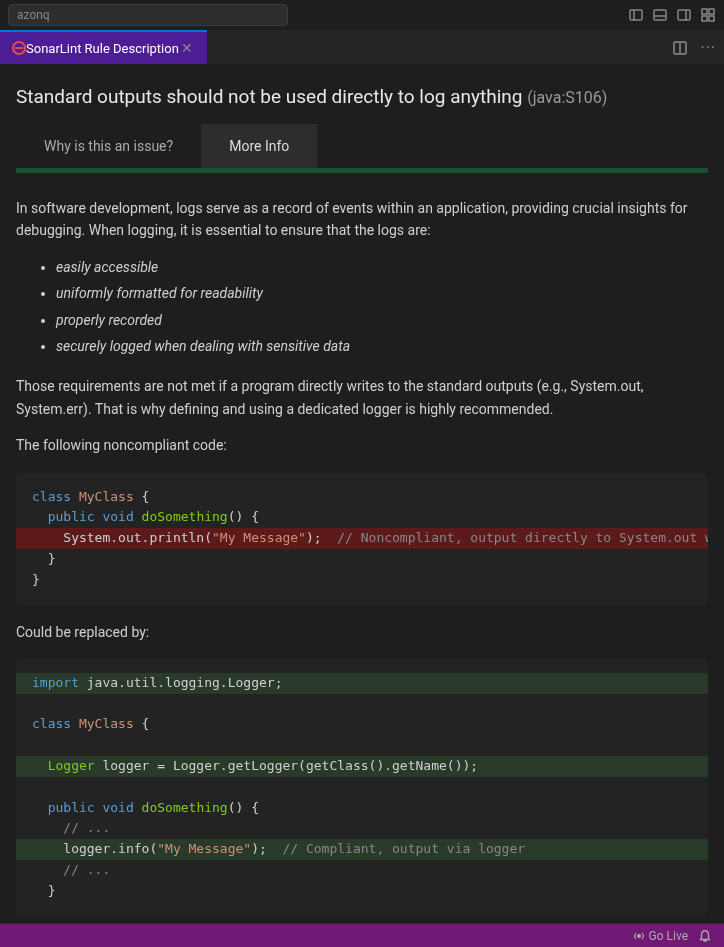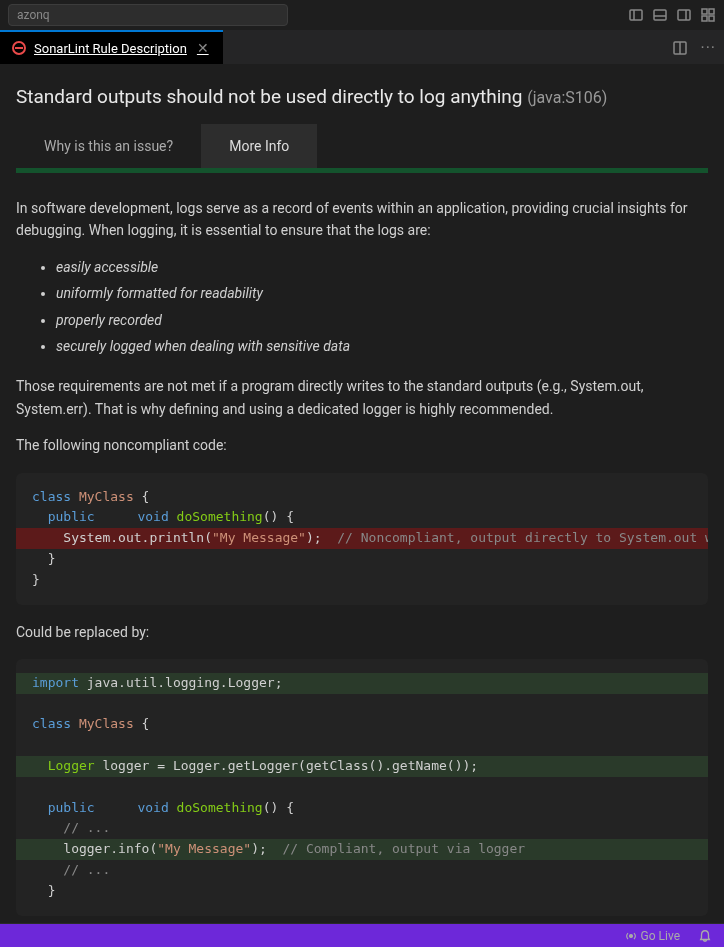--- a/index.html
+++ b/index.html
@@ -45,26 +45,24 @@
       height: 35px;
       display: flex;
       align-items: stretch;
       background: #252526;
       border-bottom: 1px solid #1e1e1e;
     }
     .tab {
       display: flex;
       align-items: center;
       padding: 0 12px;
-      background: #000000;
+      background: #4c1d95;
       border-top: 2px solid #0078d4;
-      gap: 8px;
       font-size: 13px;
       color: #ffffff;
-      text-decoration: underline;
     }
     .tab-icon {
       width: 14px;
       height: 14px;
       border-radius: 50%;
       border: 2px solid #e94a4a;
       position: relative;
     }
     .tab-icon::before {
       content: '';
@@ -178,39 +176,39 @@
       margin: 16px 0;
       padding: 14px 0;
       font-family: "SF Mono", Monaco, Consolas, monospace;
       font-size: 13px;
       line-height: 1.6;
       overflow: hidden;
       white-space: pre;
     }
     .code-line { padding: 0 16px; }
     .kw { color: #5a9dd8; }
-    .kw2 { color: #5a9dd8; margin-left: 35px; }
+    .kw2 { color: #5a9dd8; }
     .cls { color: #ce9178; }
     .fn { color: #84cc16; }
     .str { color: #ce9178; }
     .cmt { color: #888; }
     .hl-err { background: #5c1a1a; display: block; padding: 0 16px; }
     .hl-ok { background: #2a3a2a; display: block; padding: 0 16px; }
     .status-bar {
       position: absolute;
       bottom: 0;
       left: 0;
       right: 0;
       height: 24px;
-      background: #6d28d9;
+      background: #701a75;
       display: flex;
       align-items: center;
       justify-content: flex-end;
       padding: 0 12px;
-      gap: 18px;
+      gap: 10px;
       color: #aaa;
       font-size: 12px;
       border-top: 1px solid #2a2a2a;
     }
     .status-item {
       display: flex;
       align-items: center;
       gap: 4px;
     }
   </style>

